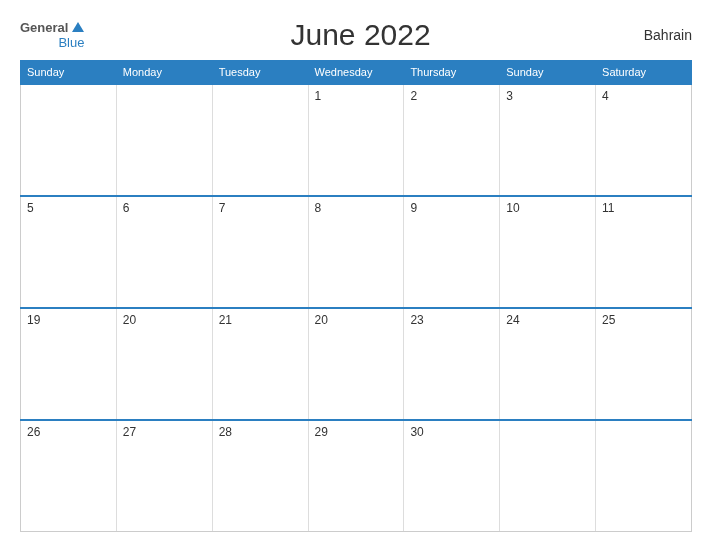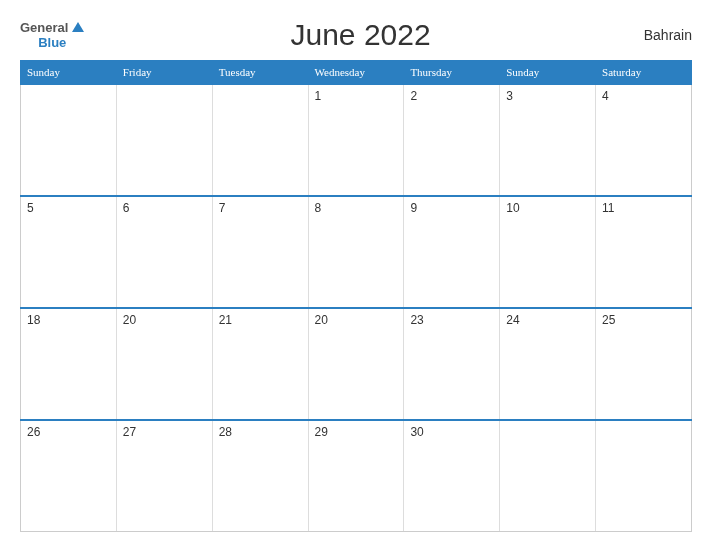--- a/index.html
+++ b/index.html
@@ -16,42 +16,42 @@
     
     .header {
       display: flex;
       align-items: center;
       justify-content: space-between;
       margin-bottom: 8px;
     }
     .logo-area {
       display: flex;
       flex-direction: column;
-      align-items: center;
+      align-items: flex-end;
     }
     .logo-general {
       font-size: 13px;
       font-weight: bold;
       color: #555;
       display: flex;
       align-items: center;
       gap: 2px;
     }
     .logo-triangle {
       width: 0;
       height: 0;
       border-left: 6px solid transparent;
       border-right: 6px solid transparent;
       border-bottom: 10px solid #2b7fc1;
       margin-left: 2px;
       margin-bottom: 1px;
     }
     .logo-blue {
       font-size: 13px;
-      font-weight: bold;
+      font-weight: normal;
       color: #2b7fc1;
     }
     .calendar-title {
       font-size: 30px;
       font-weight: normal;
       color: #333;
       text-align: center;
       margin-left: 24px;
     }
     .country-label {
@@ -67,21 +67,20 @@
       flex: 1;
     }
     .calendar-table thead tr th {
       background-color: #2b7fc1;
       color: #fff;
       font-size: 11px;
       font-weight: normal;
       padding: 5px 6px;
       text-align: left;
       border: 1px solid #2b7fc1;
-      font-family: Liberation Serif, serif;
     }
     .calendar-table tbody tr {
       height: 70px;
     }
     .calendar-table tbody tr td {
       border-top: 2px solid #2b7fc1;
       border-left: 1px solid #ddd;
       border-right: 1px solid #ddd;
       border-bottom: none;
       vertical-align: top;
@@ -120,21 +119,21 @@
     <div class="logo-blue">Blue</div>
   </div>
   <div class="calendar-title">June 2022</div>
   <div class="country-label">Bahrain</div>
 </div>
 
 <table class="calendar-table">
   <thead>
     <tr>
       <th>Sunday</th>
-      <th>Friday</th>
+      <th>Monday</th>
       <th>Tuesday</th>
       <th>Wednesday</th>
       <th>Thursday</th>
       <th>Sunday</th>
       <th>Saturday</th>
     </tr>
   </thead>
   <tbody>
 
     <tr>
@@ -152,21 +151,21 @@
       <td><span class="day-num">6</span></td>
       <td><span class="day-num">7</span></td>
       <td><span class="day-num">8</span></td>
       <td><span class="day-num">9</span></td>
       <td><span class="day-num">10</span></td>
       <td><span class="day-num">11</span></td>
     </tr>
 
 
     <tr>
-      <td><span class="day-num">18</span></td>
+      <td><span class="day-num">19</span></td>
       <td><span class="day-num">20</span></td>
       <td><span class="day-num">21</span></td>
       <td><span class="day-num">20</span></td>
       <td><span class="day-num">23</span></td>
       <td><span class="day-num">24</span></td>
       <td><span class="day-num">25</span></td>
     </tr>
 
     <tr>
       <td><span class="day-num">26</span></td>

